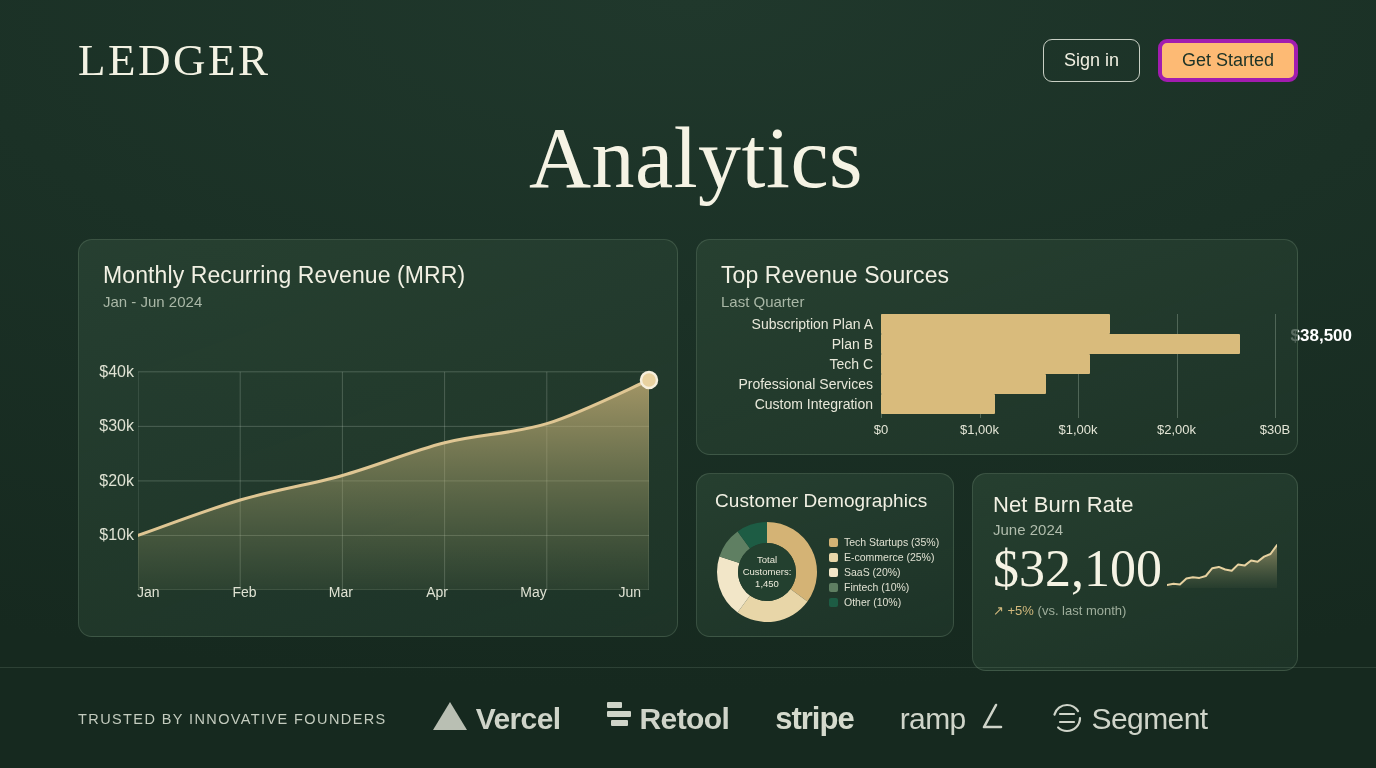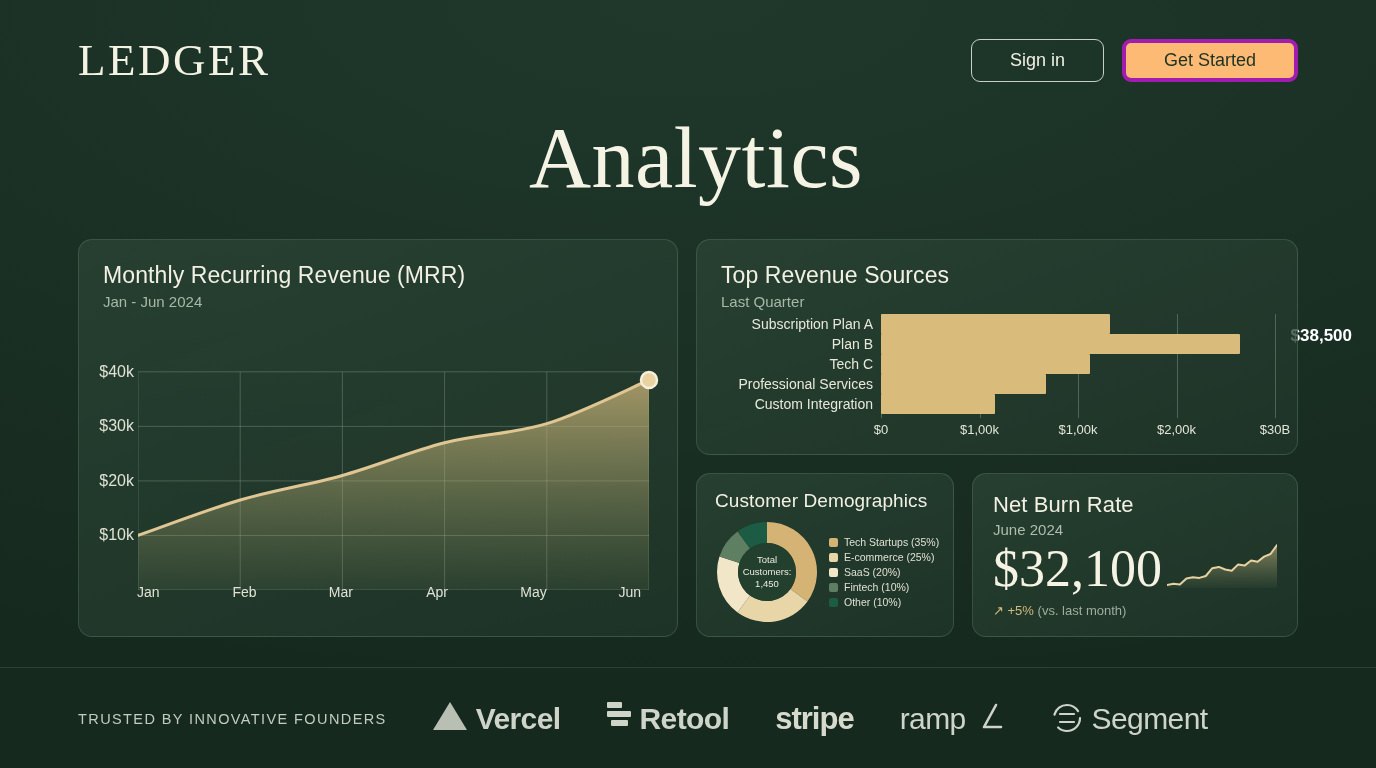--- a/index.html
+++ b/index.html
@@ -27,21 +27,21 @@
     font-family: "Liberation Serif", serif;
     font-size: 45px;
     letter-spacing: 2.5px;
     color: #f3f2e3;
     line-height: 1;
   }
   .header-actions { display: flex; align-items: center; gap: 18px; }
   .btn {
     font-size: 18px;
     border-radius: 9px;
-    padding: 0 38px;
+    padding: 0 20px;
     height: 43px;
     display: inline-flex; align-items: center; justify-content: center;
     box-sizing: border-box;
     cursor: pointer;
     white-space: nowrap;
   }
   .btn-ghost {
     background: transparent;
     border: 1px solid #c8cfc4;
     color: #f1f0e2;
@@ -135,21 +135,21 @@
     display: flex; align-items: center; justify-content: center;
     text-align: center;
   }
   .donut-hole span { font-size: 9.5px; line-height: 12px; color: #eceadb; }
   .demo-legend { margin-left: 10px; display: flex; flex-direction: column; gap: 3px; }
   .legend-row { display: flex; align-items: center; gap: 6px; }
   .legend-sw { width: 9px; height: 9px; border-radius: 2px; flex: none; }
   .legend-tx { font-size: 10.5px; color: #dfe0d1; white-space: nowrap; }
 
   
-  #card-burn { left: 972px; top: 473px; width: 326px; height: 164px; padding: 18px 20px; }
+  #card-burn { left: 972px; top: 473px; width: 326px; height: 198px; padding: 18px 20px; }
   #card-burn .card-title { font-size: 22px; }
   .burn-sub { font-size: 15px; color: #b0bcac; margin-top: 3px; }
   .burn-row { display: flex; align-items: flex-start; justify-content: space-between; margin-top: 4px; }
   .burn-amount {
     font-family: "Liberation Serif", serif;
     font-size: 52px; color: #f5f3e4; line-height: 1.05;
   }
   .burn-spark { width: 110px; height: 46px; margin-bottom: 8px; }
   .burn-delta { font-size: 13px; color: #d2b97d; margin-top: 6px; }
   .burn-delta em { font-style: normal; color: #9fae9c; margin-top: 12px; }

